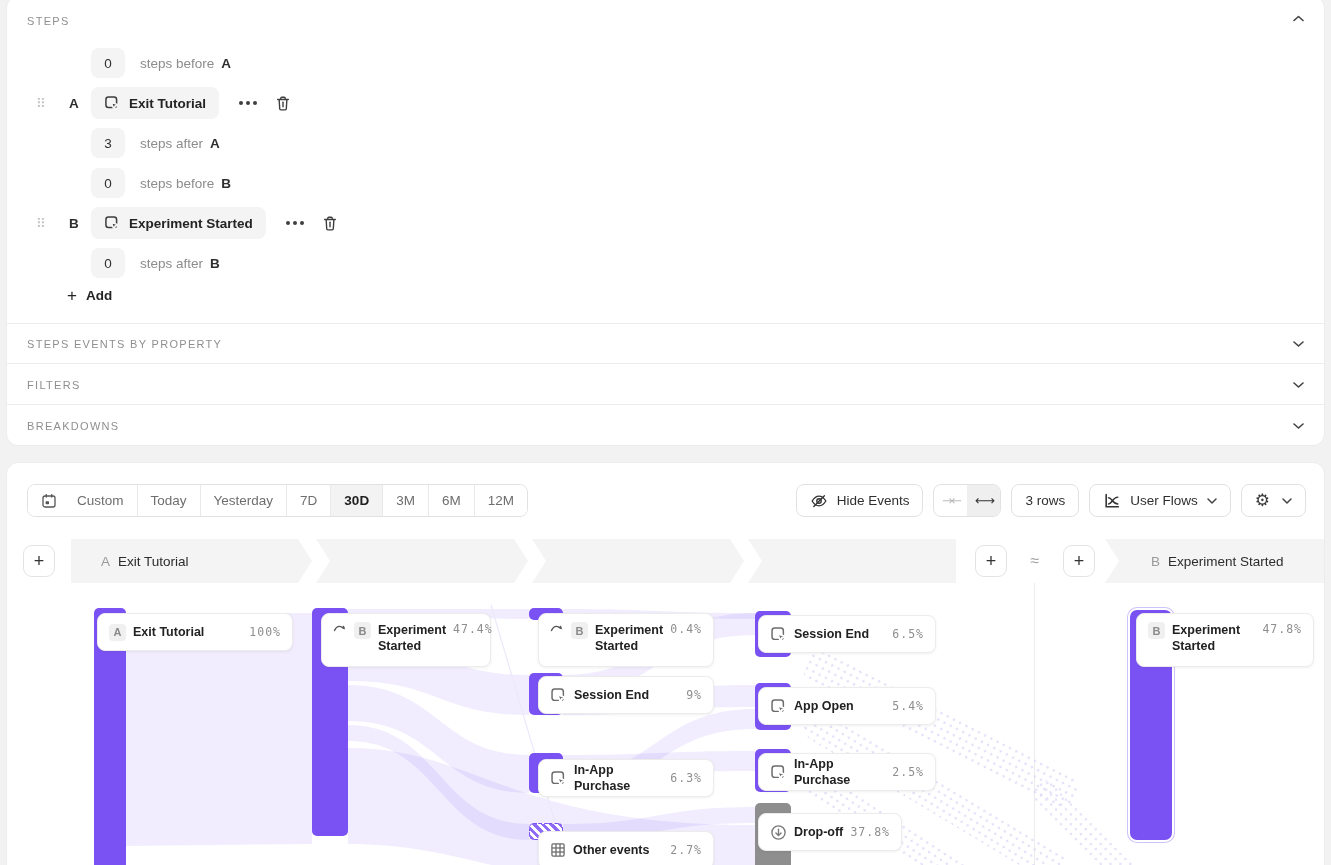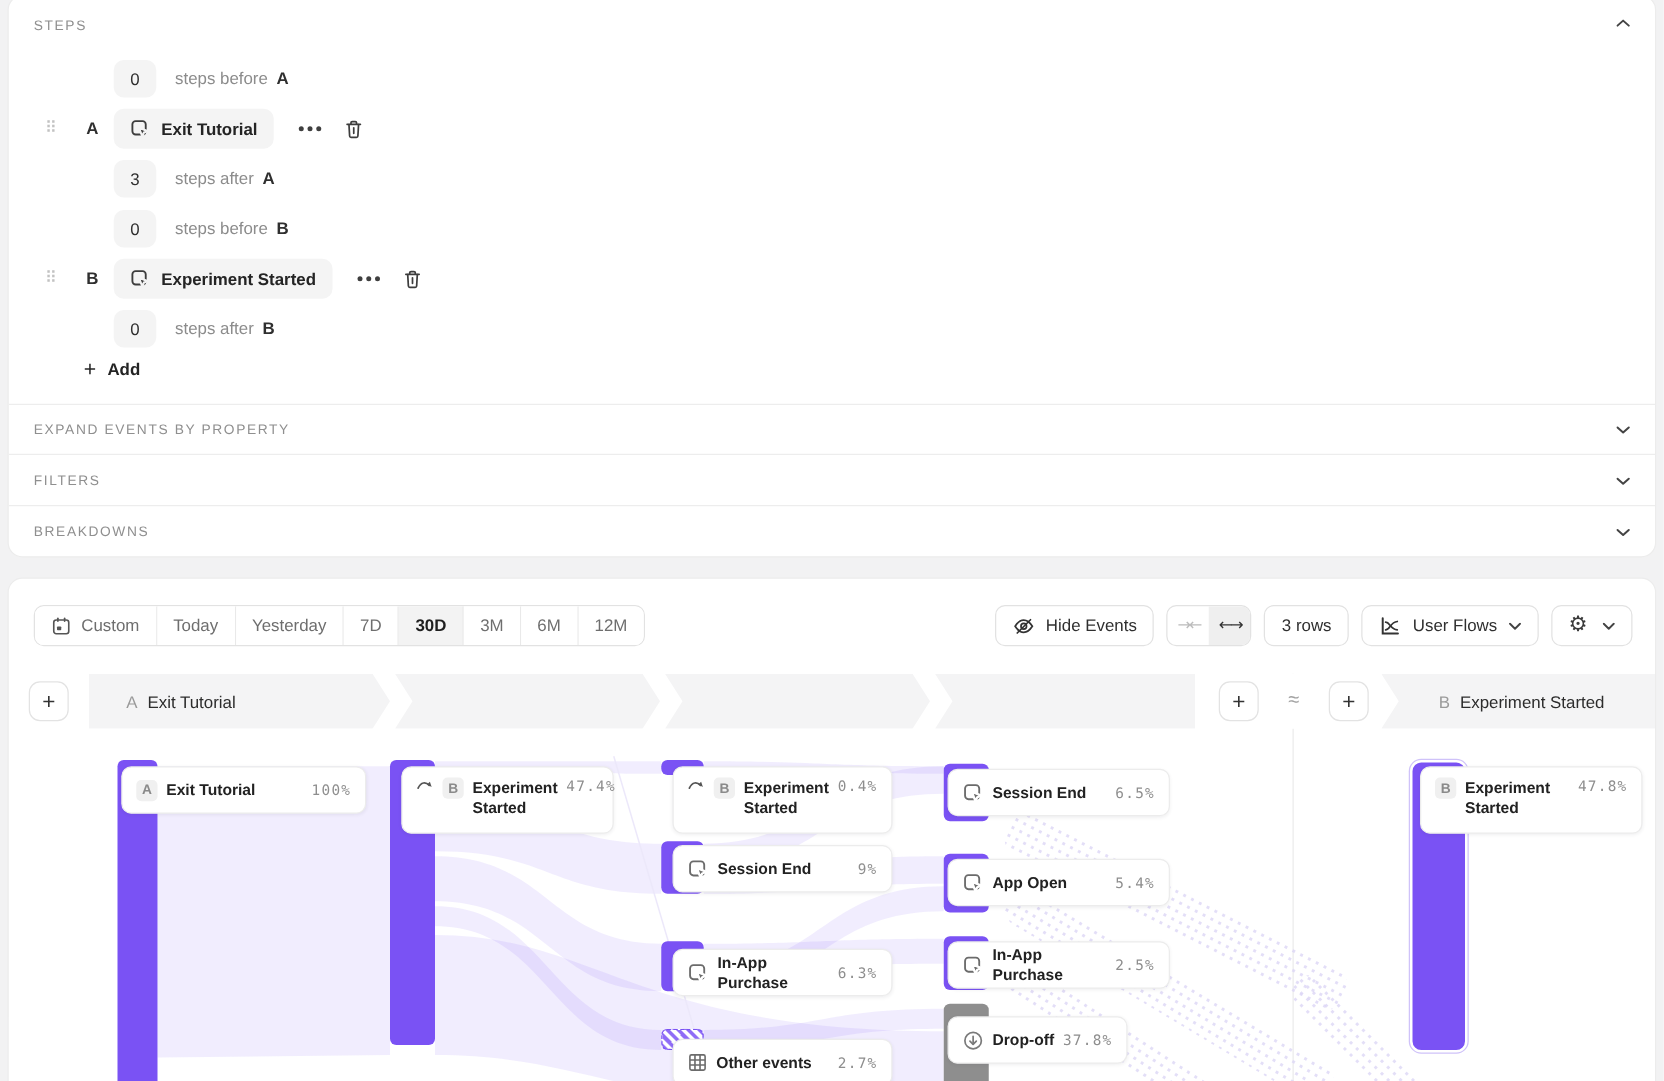--- a/index.html
+++ b/index.html
@@ -35,21 +35,21 @@
     font-size:13.5px;font-weight:700;color:#242424;}
   .addrow .plus{font-size:17px;font-weight:400;line-height:1;}
   .acc-row{position:absolute;left:0;width:100%;height:40px;border-top:1px solid #ededed;}
   .acc-row .sec-title{position:absolute;left:20px;top:50%;transform:translateY(-50%);}
   .acc-row .chev{position:absolute;right:20px;top:50%;transform:translateY(-50%);cursor:pointer;}
   
   #bottom-card{left:6px;top:462px;width:1319px;height:420px;overflow:hidden;border-radius:12px 12px 0 0;}
   .btn{display:inline-flex;align-items:center;gap:9px;border:1px solid #e2e2e2;background:#fff;border-radius:8px;
     height:33px;padding:0 13px;font-size:13.5px;color:#2f2f2f;cursor:pointer;box-sizing:border-box;}
   #range-ctl{position:absolute;left:20px;top:21px;display:flex;border:1px solid #e2e2e2;border-radius:8px;overflow:hidden;height:33px;box-sizing:border-box;}
-  .rseg{display:flex;align-items:center;gap:8px;padding:0 13px;font-size:13.5px;color:#6e6e6e;border-right:1px solid #e9e9e9;cursor:pointer;background:#fff;}
+  .rseg{display:flex;align-items:center;gap:20px;padding:0 13px;font-size:13.5px;color:#6e6e6e;border-right:1px solid #e9e9e9;cursor:pointer;background:#fff;}
   .rseg:last-child{border-right:none;}
   .rseg.sel{background:#f3f3f3;color:#1f1f1f;font-weight:700;}
   #right-tools{position:absolute;right:18px;top:21px;display:flex;gap:10px;align-items:center;}
   #dir-ctl{display:flex;border:1px solid #e2e2e2;border-radius:8px;overflow:hidden;height:33px;box-sizing:border-box;}
   .dseg{width:33px;display:flex;align-items:center;justify-content:center;font-size:13px;cursor:pointer;}
   .dseg.dis{color:#bdbdbd;}
   .dseg.sel{background:#efefef;color:#333;}
   .arrtxt{letter-spacing:-2px;font-family:"DejaVu Sans",sans-serif;}
   .gearglyph{font-family:"DejaVu Sans",sans-serif;font-size:17px;line-height:1;color:#3b3b3b;}
   
@@ -183,21 +183,21 @@
         <b>B</b>
       </div>
   </div>
 
   <div class="addrow" style="top:290px;">
     <span class="plus">+</span>
     <span>Add</span>
   </div>
 
   <div class="acc-row" style="top:326px;">
-    <span class="sec-title">EXPAND EVENTS BY PROPERTY</span>
+    <span class="sec-title">STEPS EVENTS BY PROPERTY</span>
     <span class="chev">
         <svg width="11" height="7" viewBox="0 0 11 7">
           <polyline points="1,1.5 5.5,5.5 10,1.5" fill="none" stroke="#444" stroke-width="1.6" stroke-linecap="round" stroke-linejoin="round"></polyline>
         </svg>
       </span>
   </div>
   <div class="acc-row" style="top:407px;height:42px;">
     <span class="sec-title">BREAKDOWNS</span>
     <span class="chev">
         <svg width="11" height="7" viewBox="0 0 11 7">

